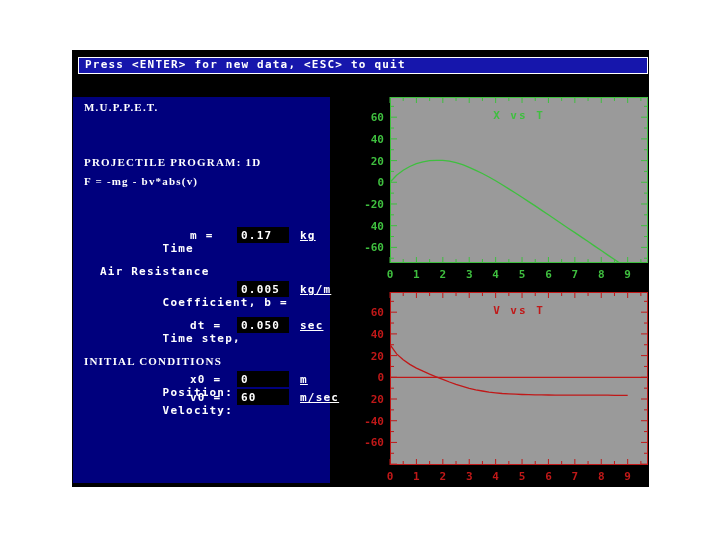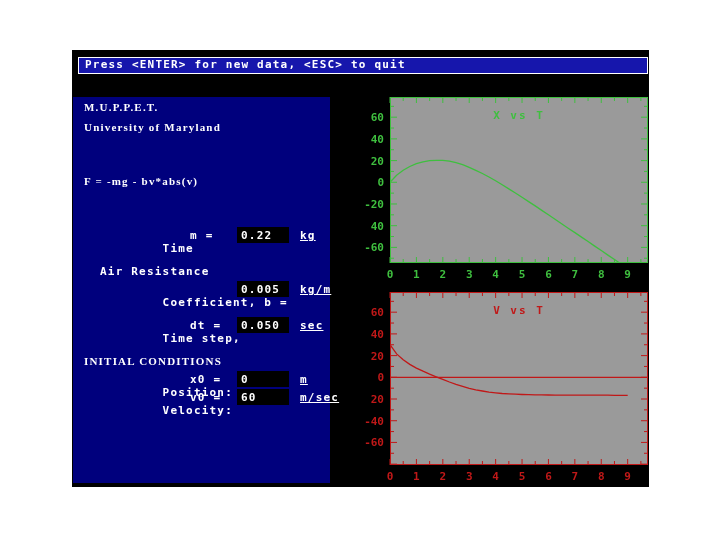--- a/index.html
+++ b/index.html
@@ -30,27 +30,27 @@
 </head>
 <body>
 
 <div class="page">
   <div class="screen">
 
     <div class="titlebar">Press &lt;ENTER&gt; for new data, &lt;ESC&gt; to quit</div>
 
     <div class="panel">
       <div class="pline ind0" style="top:4px">M.U.P.P.E.T.</div>
-      <div class="pline ind0" style="top:24px">University of Maryland</div>
+      <div class="pline ind0" style="top:59px">PROJECTILE PROGRAM: 1D</div>
       <div class="pline ind0" style="top:78px">F = -mg - bv*abs(v)</div>
 
       <div class="pline ind1" style="top:132px">
         <span>Time</span>
         <span class="var">m =</span>
-        <span class="valbox">0.22</span>
+        <span class="valbox">0.17</span>
         <span class="unit">kg</span>
       </div>
 
       <div class="pline ind1" style="top:168px">Air Resistance</div>
 
       <div class="pline ind1" style="top:186px">
         <span>Coefficient, b =</span>
         <span class="valbox">0.005</span>
         <span class="unit">kg/m</span>
       </div>

